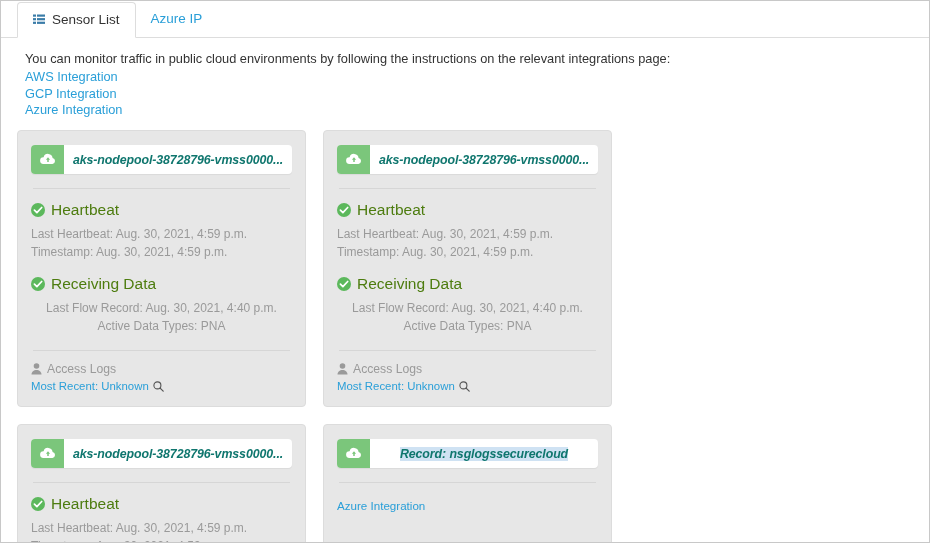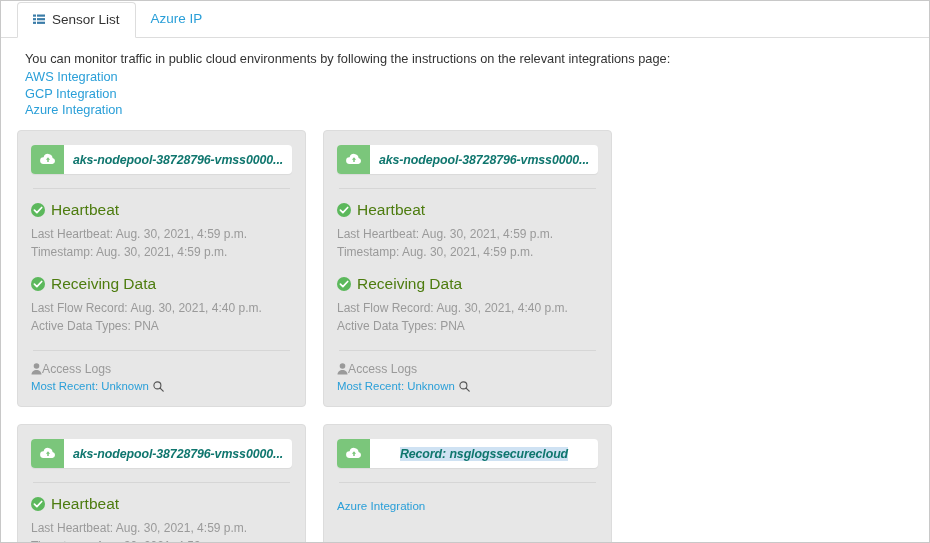--- a/index.html
+++ b/index.html
@@ -156,25 +156,26 @@
     font-size: 15.5px;
     color: #4d7c0f;
     line-height: 1;
   }
   .status-detail {
     font-size: 12px;
     color: #9a9a9a;
     line-height: 1.55;
     margin-bottom: 14px;
   }
-  .status-detail.last { margin-bottom: 14px; }
+  .status-detail.last { margin-bottom: 14px; text-align: center; }
 
   .access-row {
     display: flex;
     align-items: center;
+    gap: 5px;
     margin-bottom: 6px;
   }
   .person-icon { display:block; flex:none; }
   .access-label {
     font-size: 12.2px;
     color: #9a9a9a;
     line-height: 1;
   }
   .recent-row {
     display: flex;

